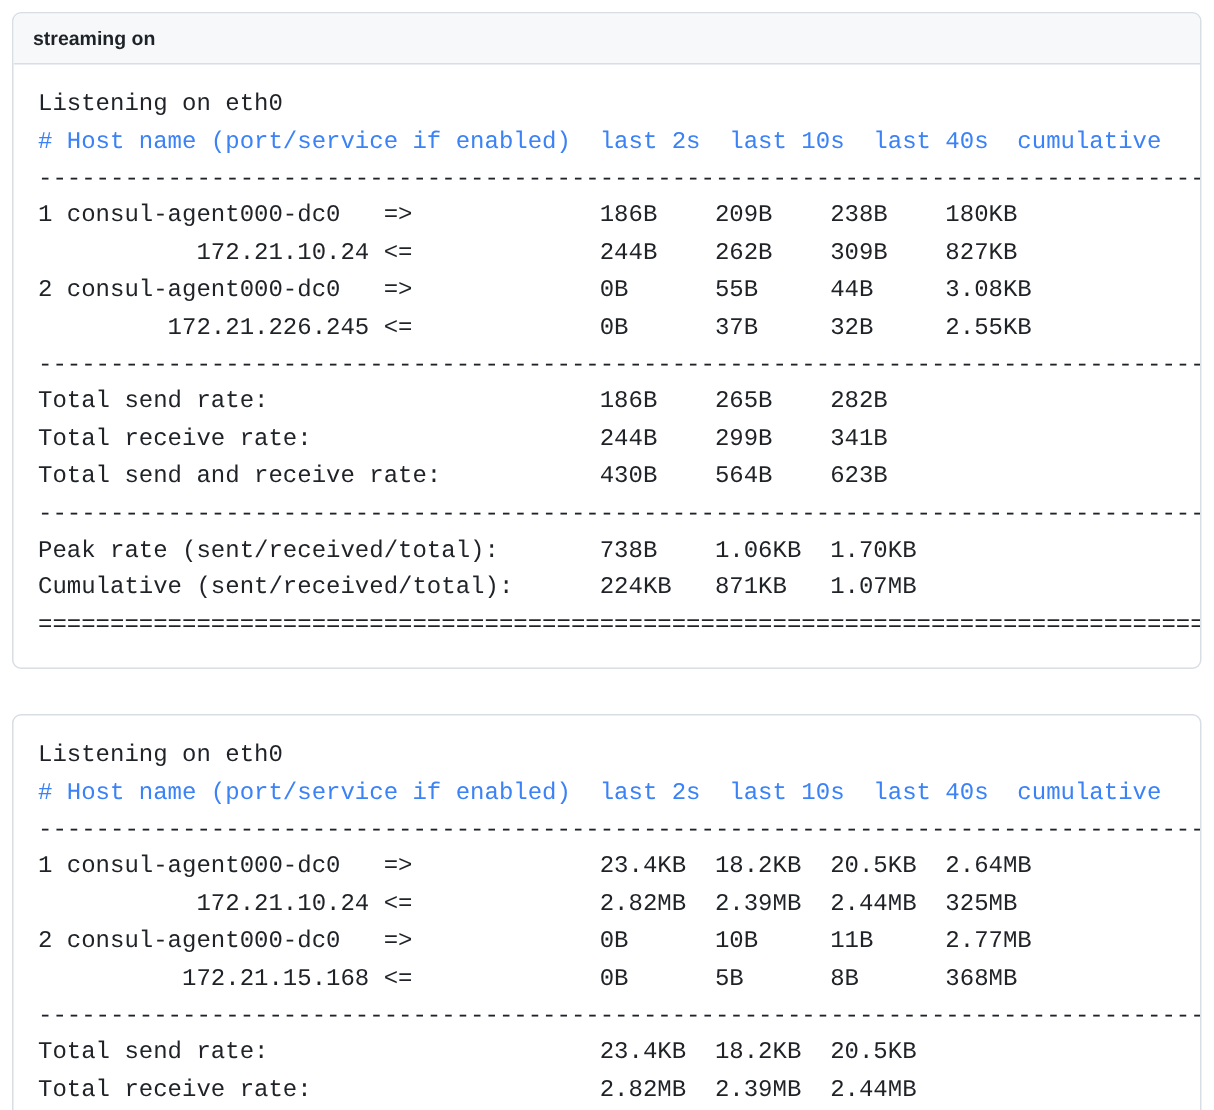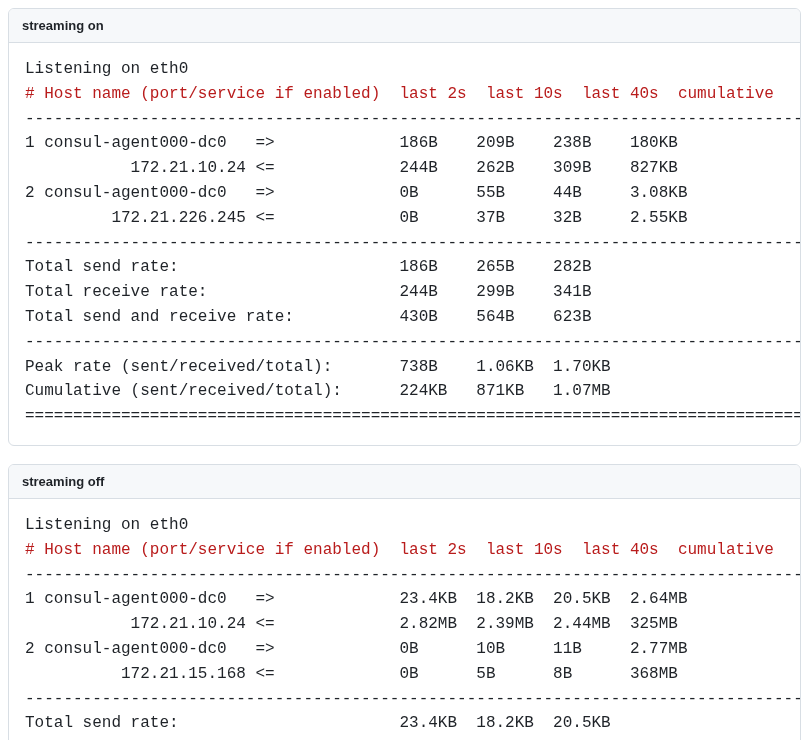--- a/index.html
+++ b/index.html
@@ -5,41 +5,41 @@
     * { box-sizing: border-box; margin: 0; padding: 0; }
     body {
       font-family: -apple-system, BlinkMacSystemFont, "Segoe UI", Helvetica, Arial, sans-serif;
       background: #fff;
       padding: 8px;
       width: 809px;
     }
     .panel {
       border: 1px solid #d8dee4;
       border-radius: 6px;
-      margin-bottom: 18px;
+      margin-bottom: 30px;
       overflow: hidden;
     }
     .panel-header {
       background: #f6f8fa;
       border-bottom: 1px solid #d8dee4;
       padding: 9px 13px;
       font-size: 13px;
       font-weight: 600;
       color: #1f2328;
     }
     pre.terminal {
       font-family: ui-monospace, SFMono-Regular, "SF Mono", Menlo, Consolas, "Liberation Mono", monospace;
       font-size: 16px;
       line-height: 1.55;
       color: #1f2328;
       padding: 14px 16px 16px 16px;
       white-space: pre;
       overflow-x: auto;
     }
-    .hash { color: #b91c1c; }
+    .hash { color: #3b82f6; }
   </style>
 </head>
 <body>
 
 <div class="panel">
   <div class="panel-header">
     <span>streaming on</span>
   </div>
   <pre class="terminal">Listening on eth0
 <span class="hash"># Host name (port/service if enabled)  last 2s  last 10s  last 40s  cumulative</span>
@@ -52,23 +52,20 @@
 Total send rate:                       186B    265B    282B
 Total receive rate:                    244B    299B    341B
 Total send and receive rate:           430B    564B    623B
 ----------------------------------------------------------------------------------------
 Peak rate (sent/received/total):       738B    1.06KB  1.70KB
 Cumulative (sent/received/total):      224KB   871KB   1.07MB
 ========================================================================================</pre>
 </div>
 
 <div class="panel">
-  <div class="panel-header">
-    <span>streaming off</span>
-  </div>
   <pre class="terminal">Listening on eth0
 <span class="hash"># Host name (port/service if enabled)  last 2s  last 10s  last 40s  cumulative</span>
 ----------------------------------------------------------------------------------------
 1 consul-agent000-dc0   =&gt;             23.4KB  18.2KB  20.5KB  2.64MB
            172.21.10.24 &lt;=             2.82MB  2.39MB  2.44MB  325MB
 2 consul-agent000-dc0   =&gt;             0B      10B     11B     2.77MB
           172.21.15.168 &lt;=             0B      5B      8B      368MB
 ----------------------------------------------------------------------------------------
 Total send rate:                       23.4KB  18.2KB  20.5KB
 Total receive rate:                    2.82MB  2.39MB  2.44MB

